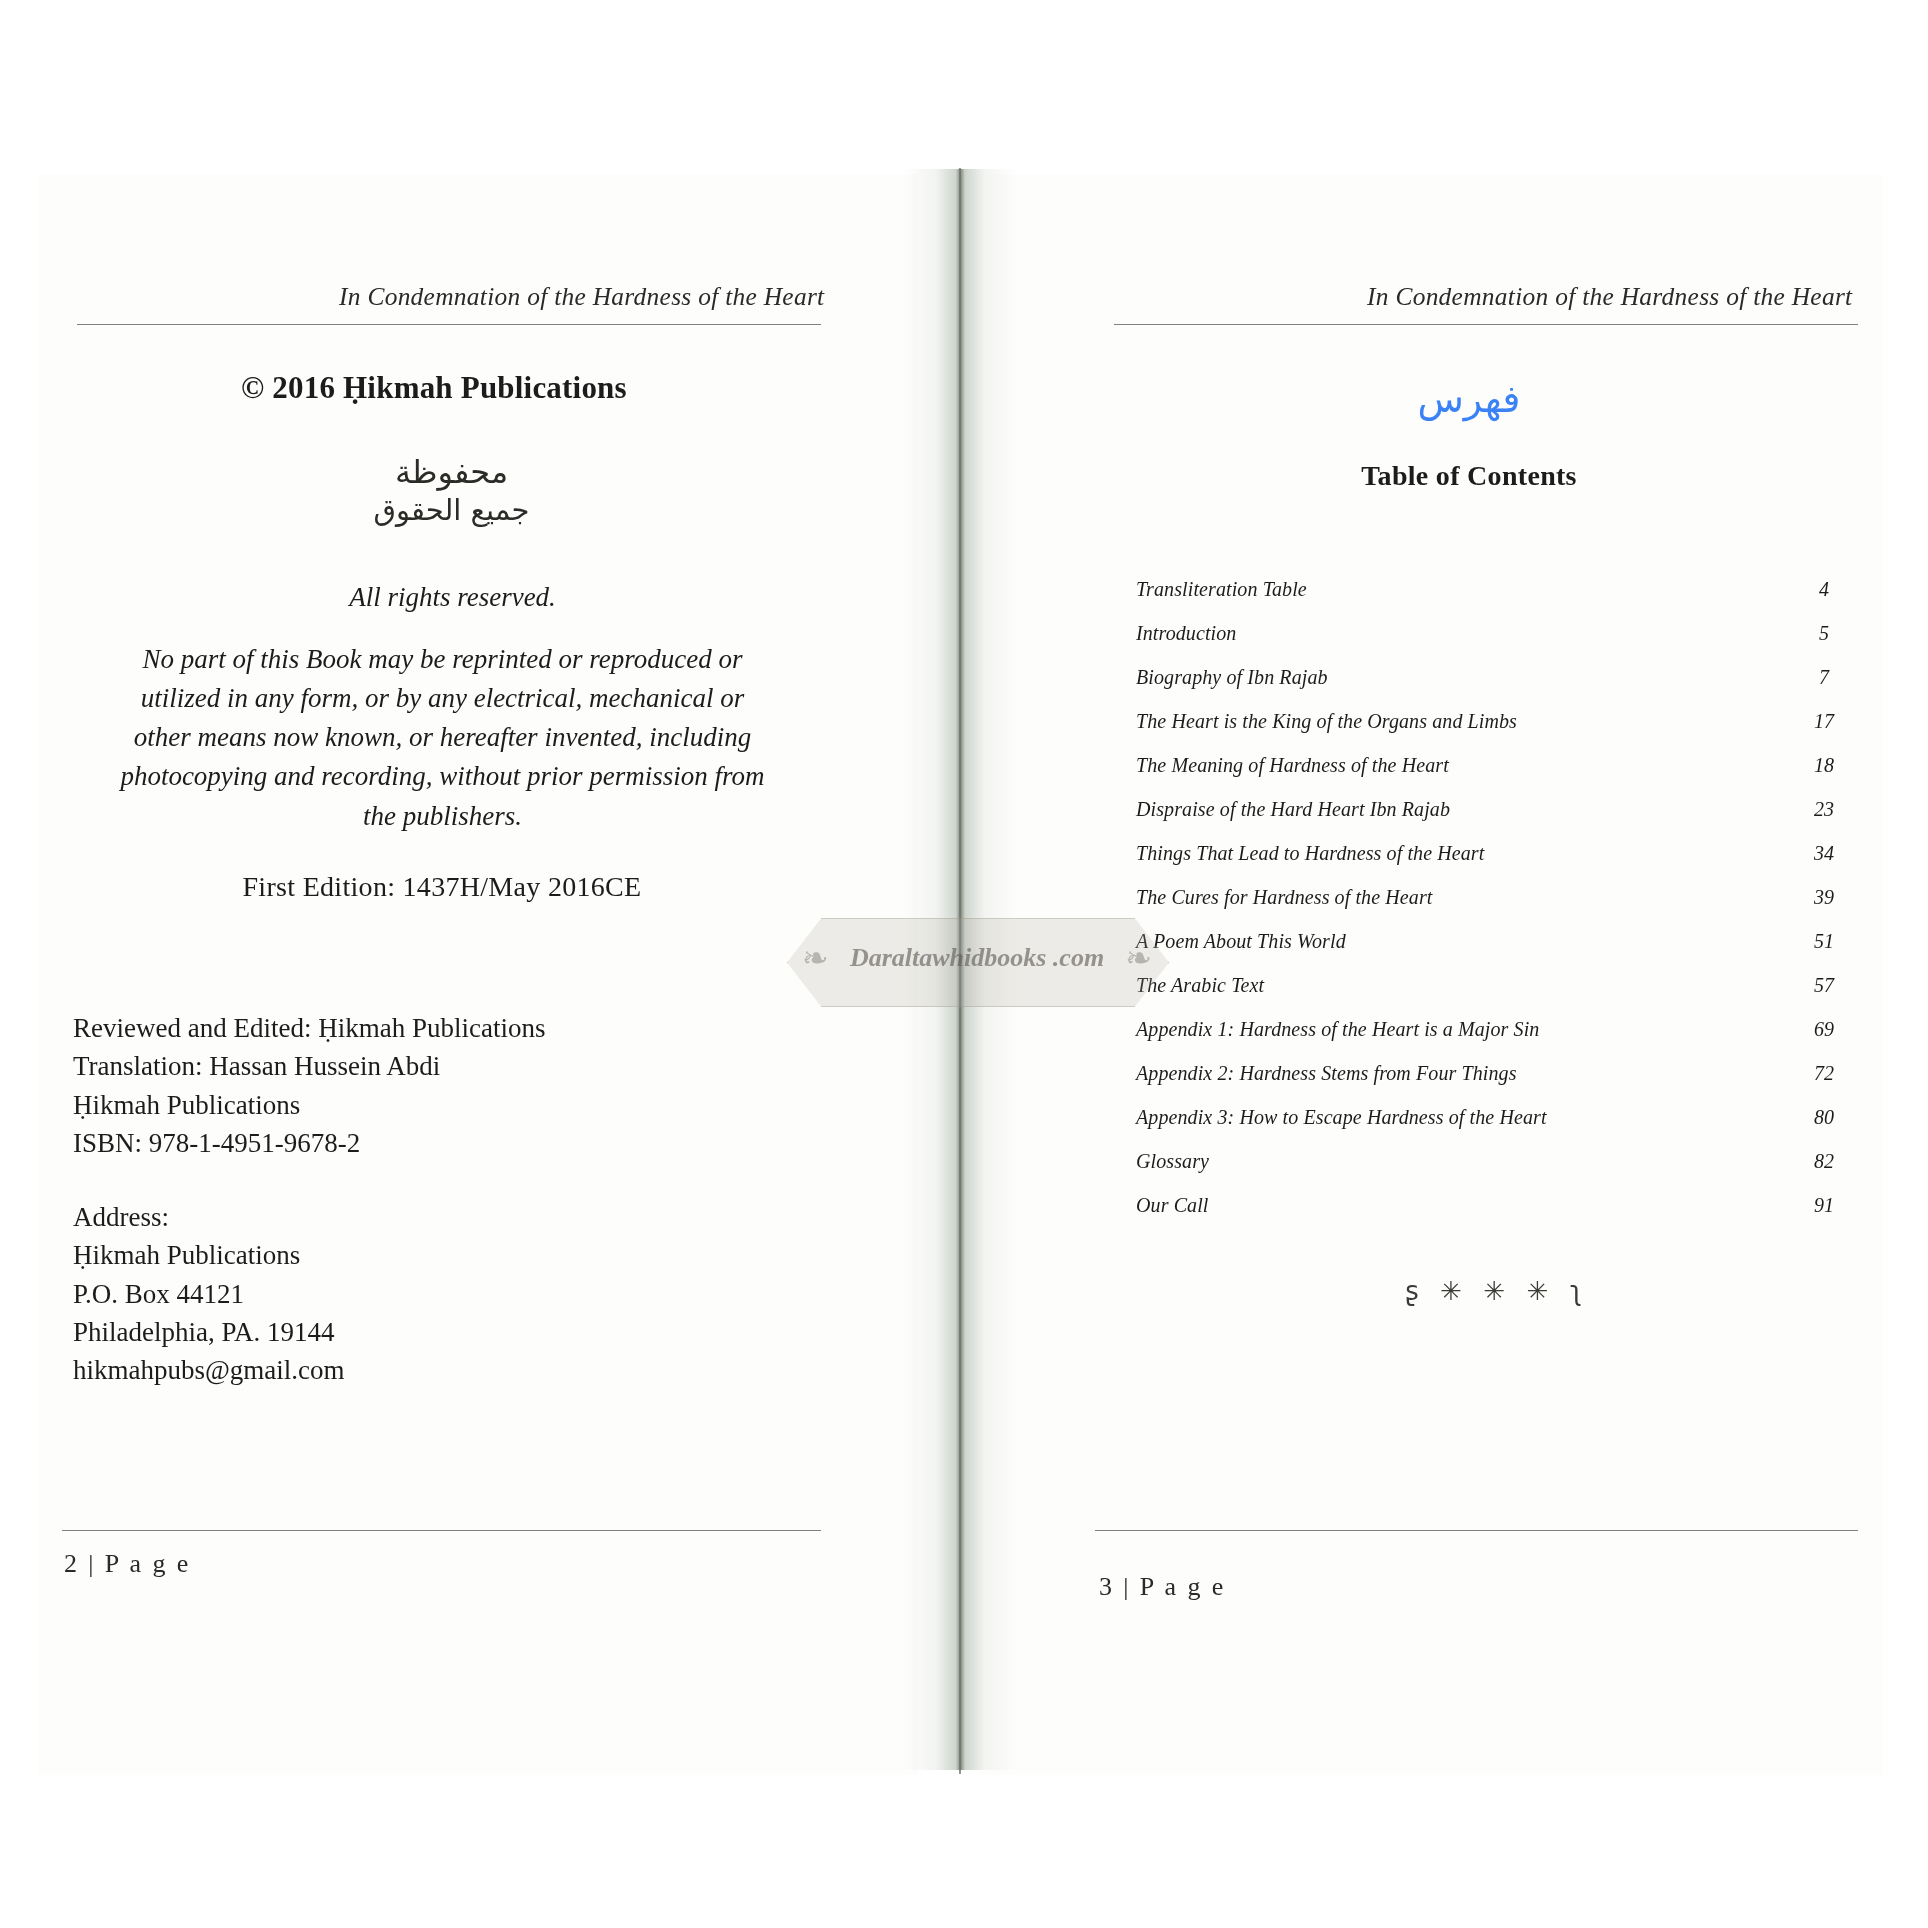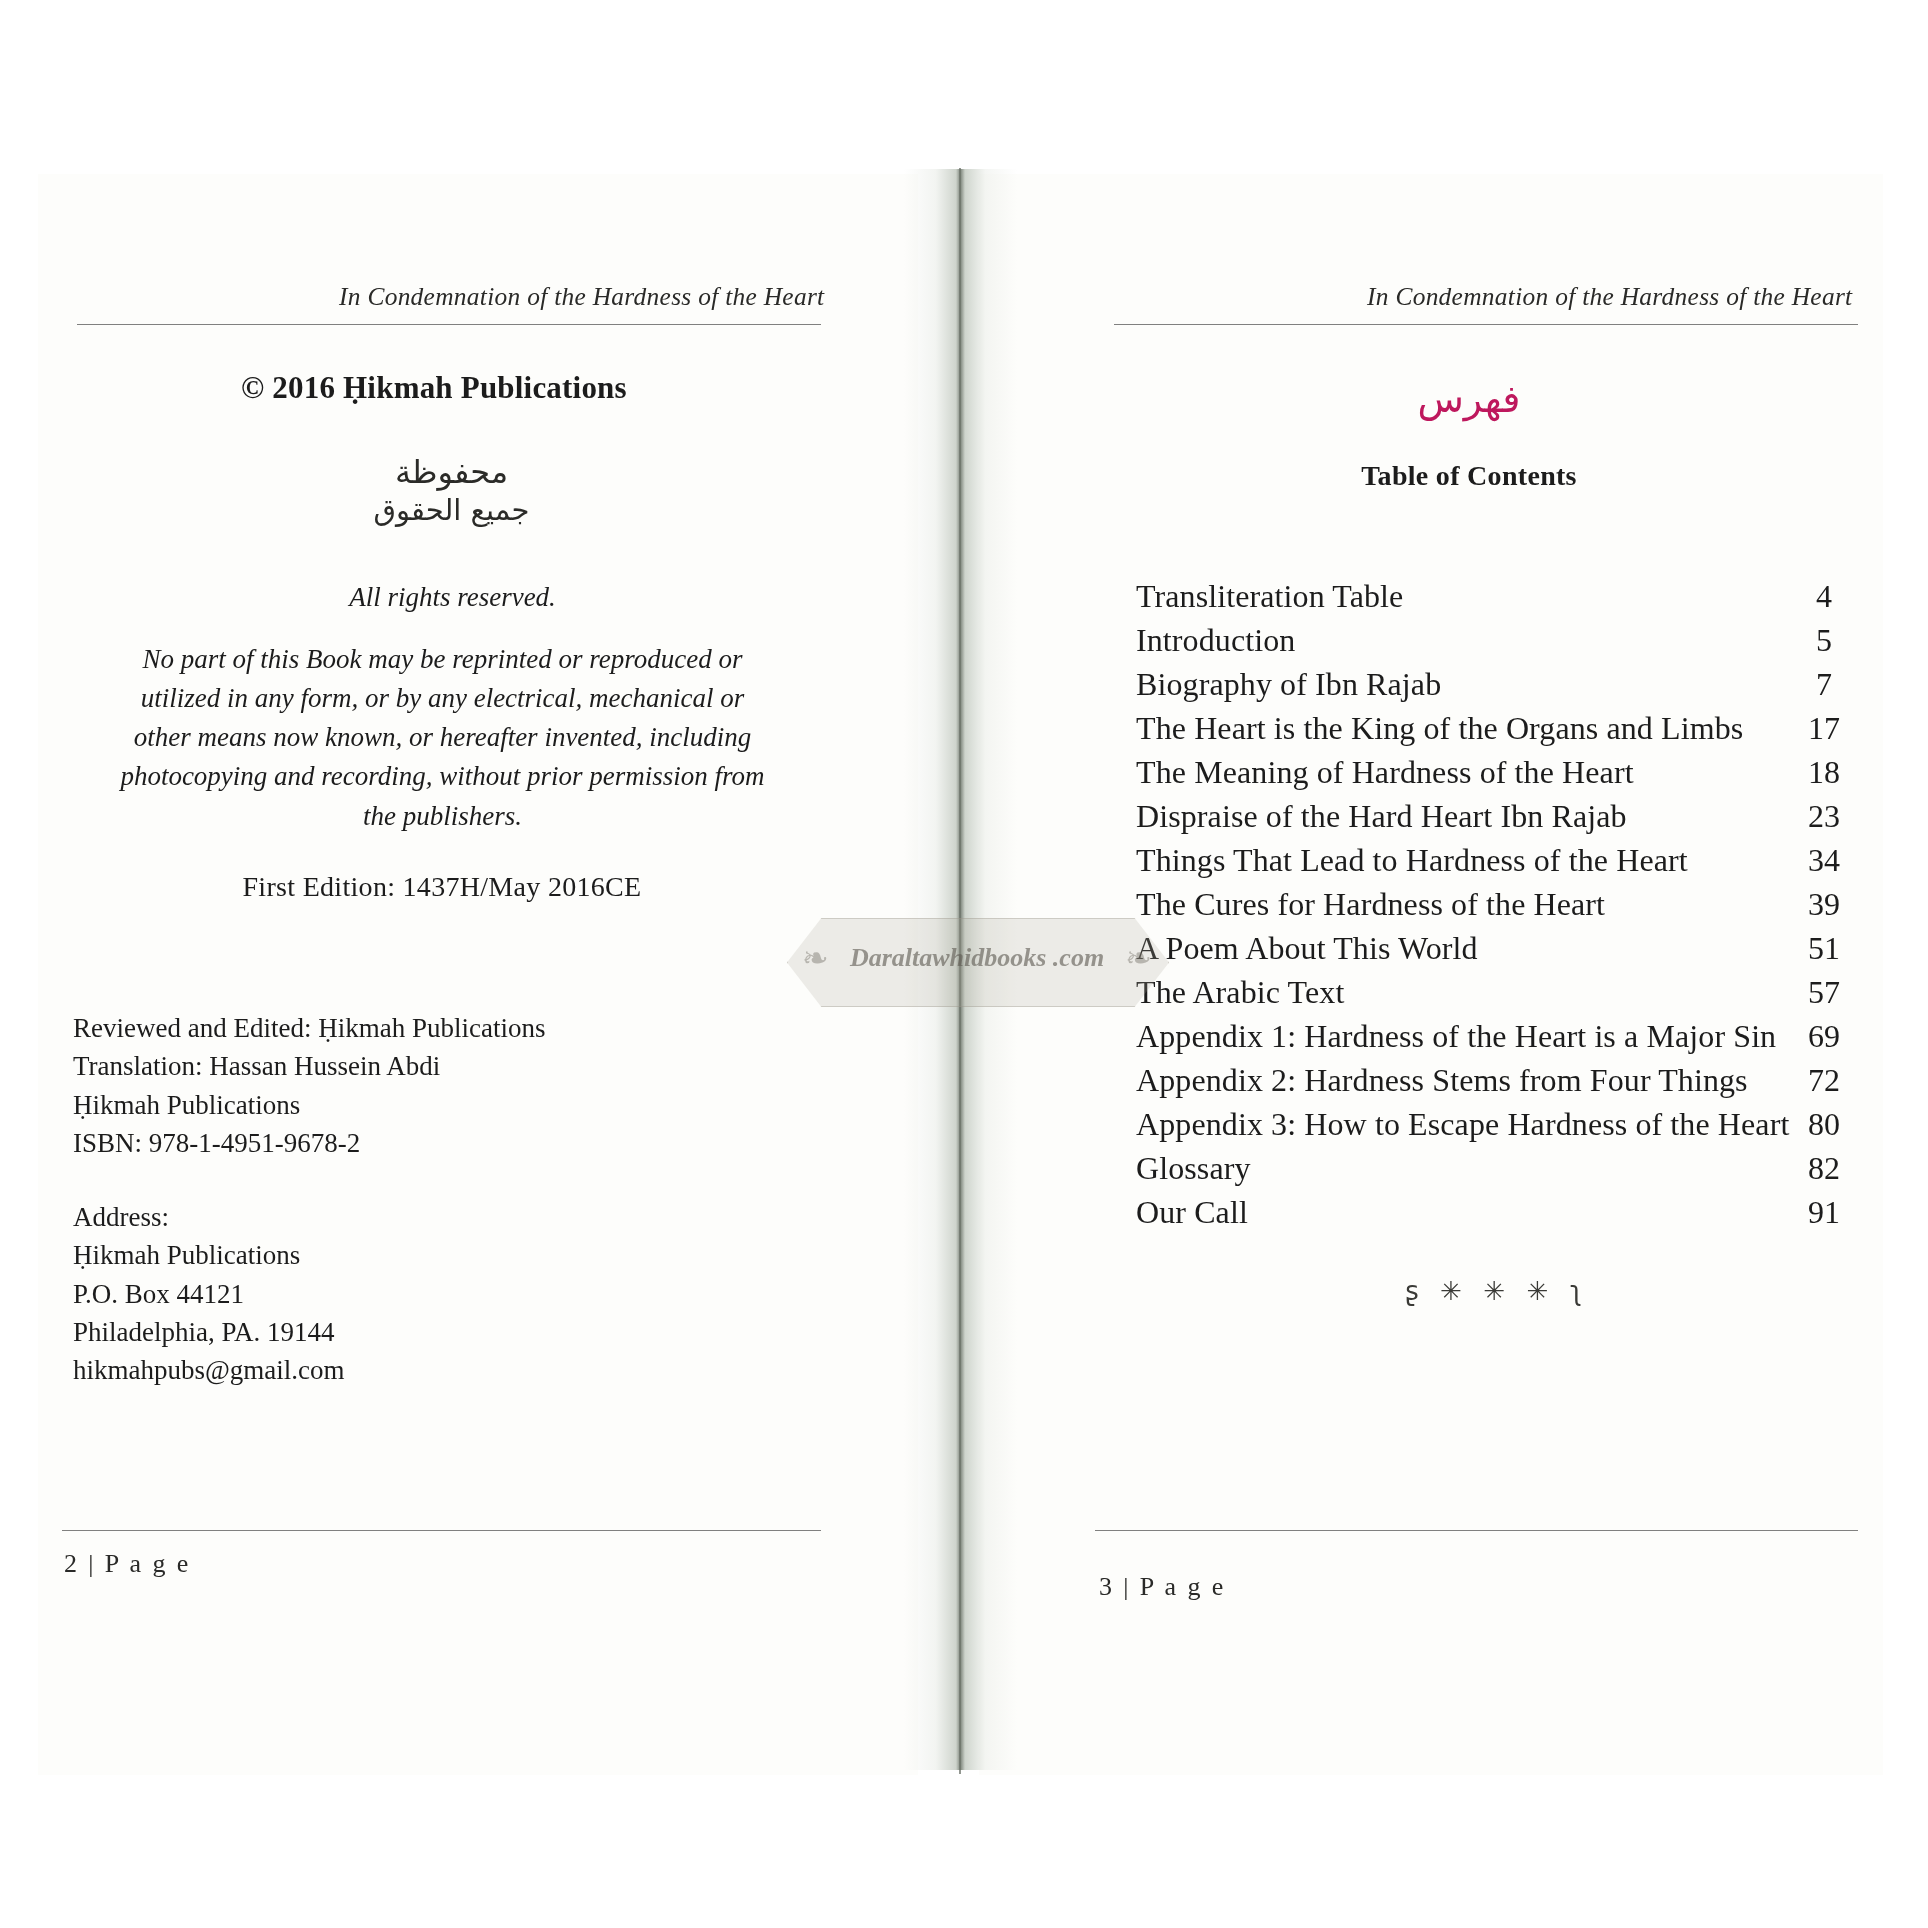--- a/index.html
+++ b/index.html
@@ -164,21 +164,21 @@
 
   
   .arabic-fihris {
     position: absolute;
     left: 1356px;
     top: 377px;
     width: 226px;
     text-align: center;
     font-family: "DejaVu Sans", sans-serif;
     font-size: 38px;
-    color: #be185d;
+    color: #3b82f6;
     direction: rtl;
   }
   .toc-title {
     position: absolute;
     left: 1243px;
     top: 460px;
     width: 452px;
     text-align: center;
     font-size: 28px;
     font-weight: bold;
@@ -187,22 +187,23 @@
 
   .toc {
     position: absolute;
     left: 1136px;
     top: 578px;
     width: 716px;
   }
   .toc-row {
     position: relative;
     height: 44px;
-    font-size: 32px;
+    font-size: 20px;
     letter-spacing: 0.1px;
+    font-style: italic;
   }
   .toc-label {
     position: absolute;
     left: 0;
     top: 0;
     white-space: nowrap;
   }
   .toc-page {
     position: absolute;
     right: 0;

